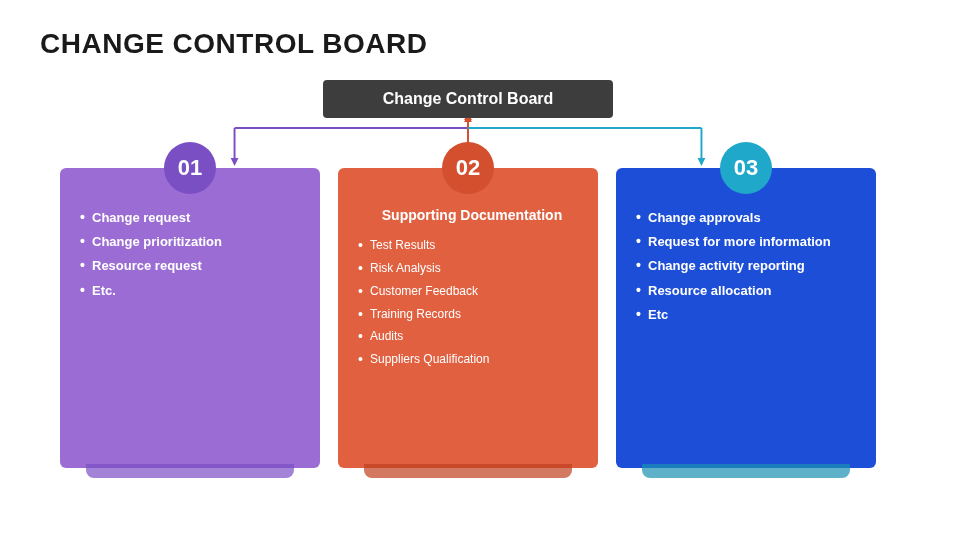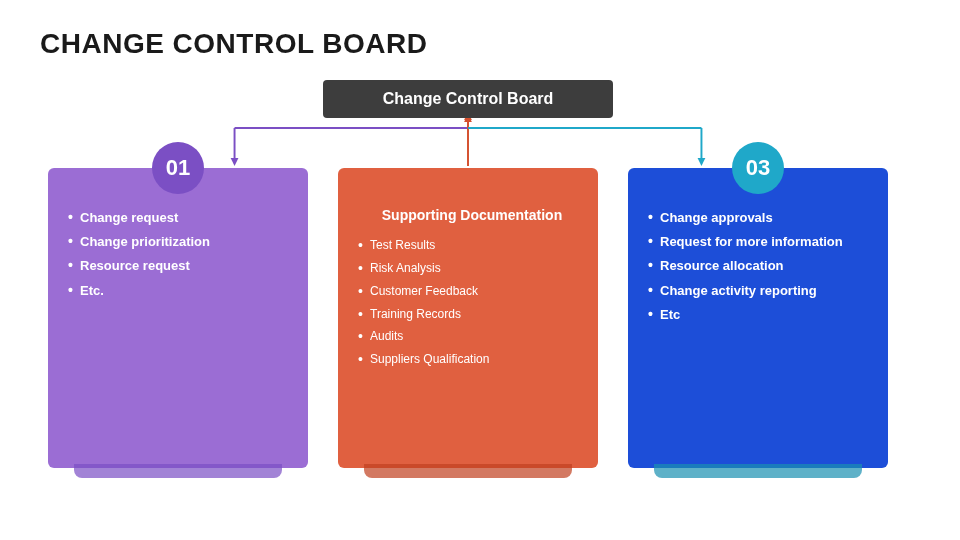--- a/index.html
+++ b/index.html
@@ -59,21 +59,21 @@
       position: absolute;
       top: 0;
       left: 0;
       width: 100%;
       height: 100%;
     }
 
     
     .cards-row {
       display: flex;
-      gap: 30px;
+      gap: 18px;
       justify-content: center;
       align-items: flex-start;
       margin-top: 0;
     }
 
     .card {
       border-radius: 6px;
       flex: 1;
       max-width: 260px;
       min-height: 300px;
@@ -210,20 +210,23 @@
           <li>Change request</li>
           <li>Change prioritization</li>
           <li>Resource request</li>
           <li>Etc.</li>
         </ul>
       </div>
       <div class="card-bottom-tab"></div>
     </div>
 
     <div class="card card-2">
+      <div class="card-number-badge">
+        <span>02</span>
+      </div>
       <div class="card-body">
         <div class="card-subtitle">Supporting Documentation</div>
         <ul class="card-list">
           <li>Test Results</li>
           <li>Risk Analysis</li>
           <li>Customer Feedback</li>
           <li>Training Records</li>
           <li>Audits</li>
           <li>Suppliers Qualification</li>
         </ul>
@@ -232,22 +235,22 @@
     </div>
 
     <div class="card card-3">
       <div class="card-number-badge">
         <span>03</span>
       </div>
       <div class="card-body">
         <ul class="card-list">
           <li>Change approvals</li>
           <li>Request for more information</li>
+          <li>Change activity reporting</li>
           <li>Resource allocation</li>
-          <li>Change activity reporting</li>
           <li>Etc</li>
         </ul>
       </div>
       <div class="card-bottom-tab"></div>
     </div>
 
   </div>
 </div>
 
 </body></html>

